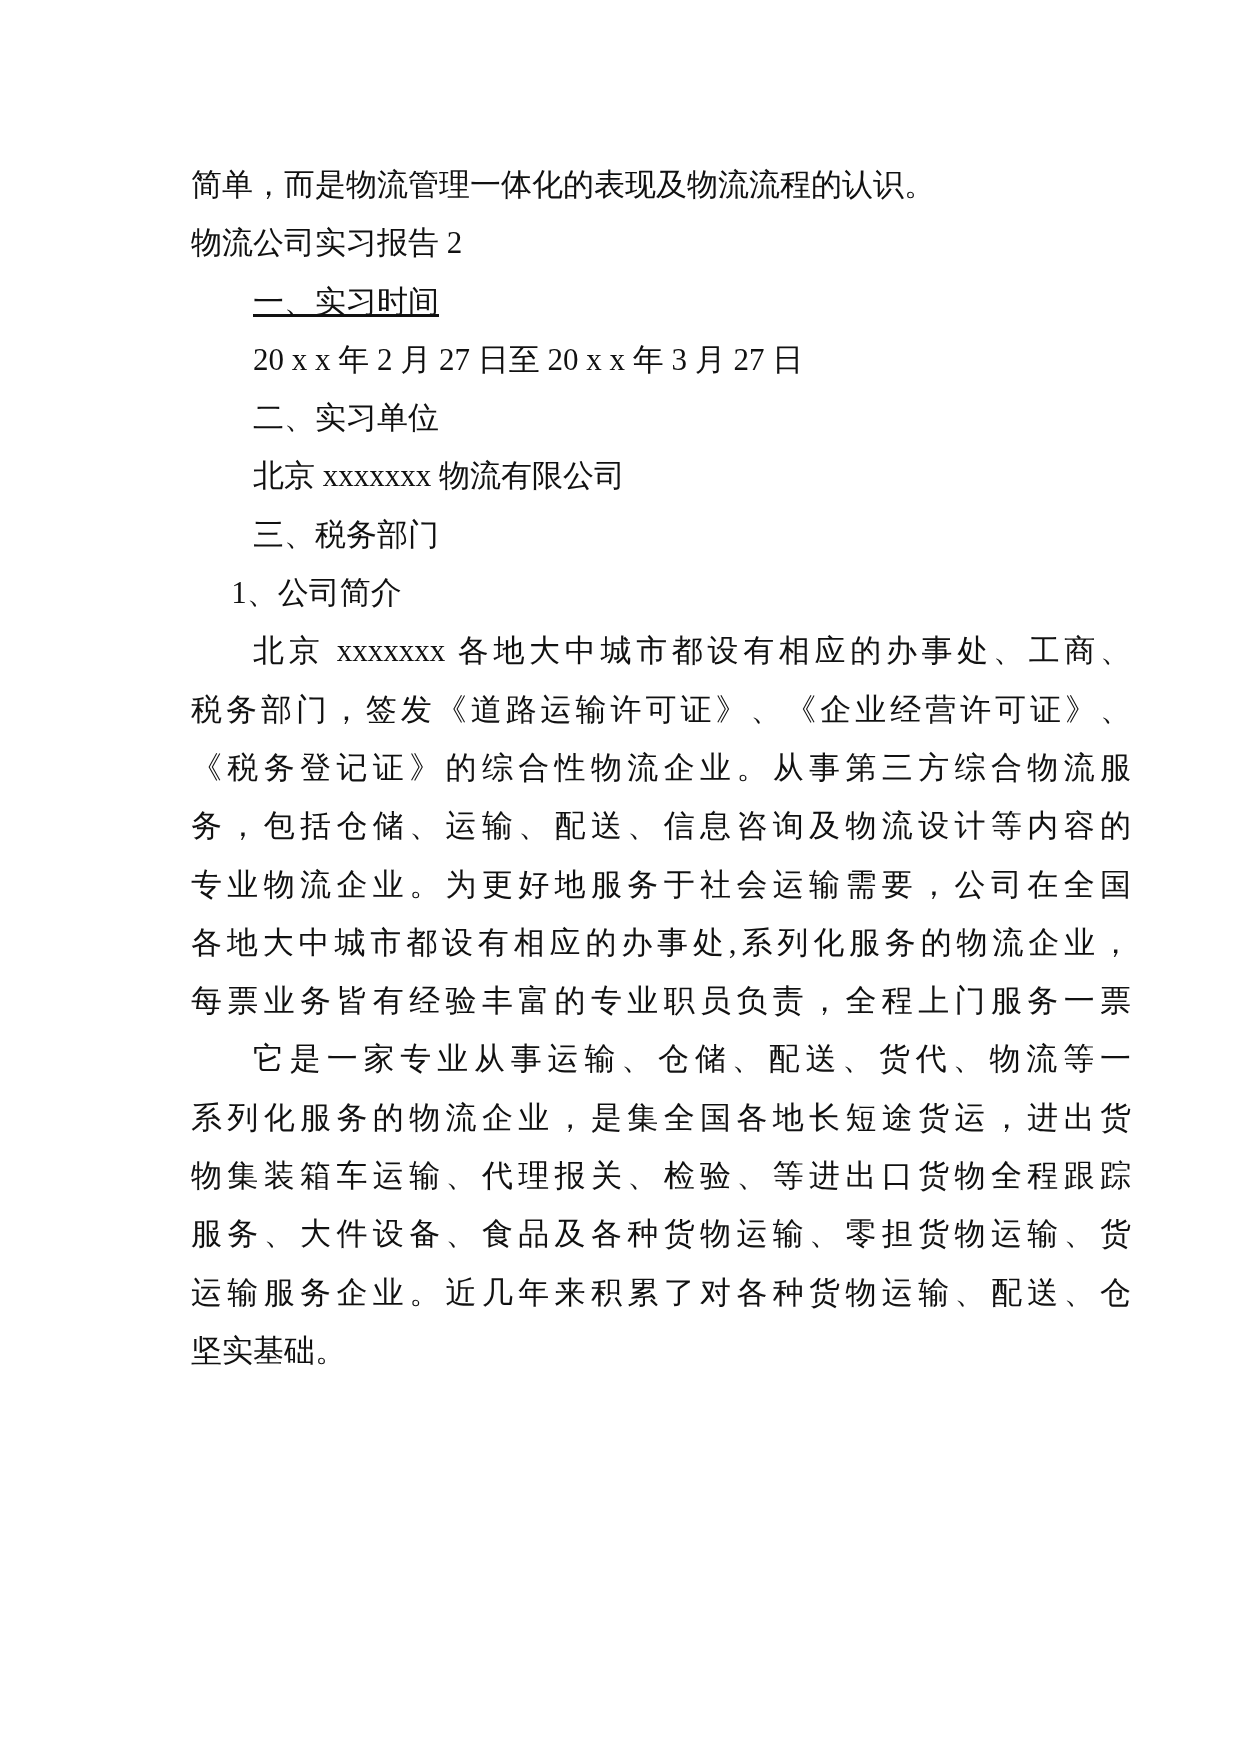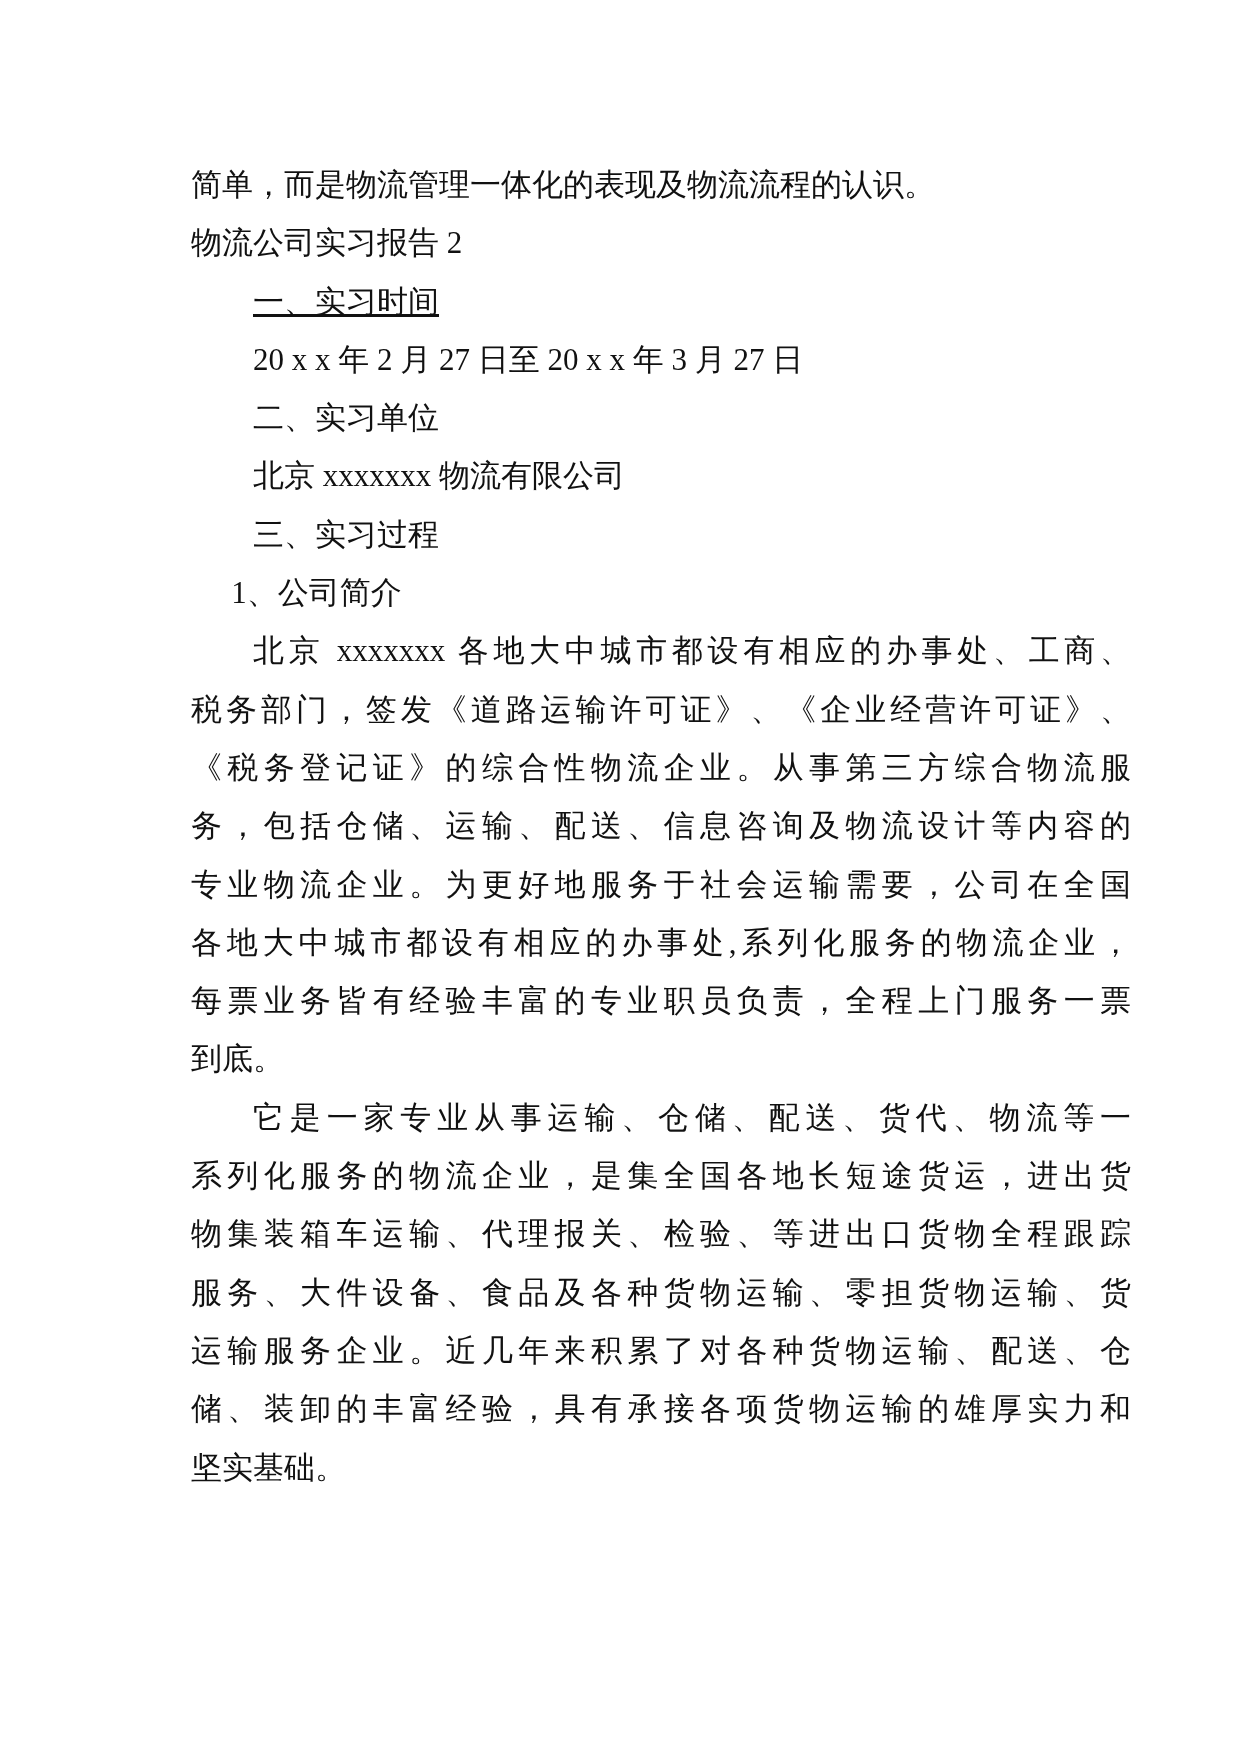--- a/index.html
+++ b/index.html
@@ -37,31 +37,29 @@
 <body>
 
 <div class="page" style="background: rgb(255, 255, 255); color: rgb(17, 17, 17);">
   <div class="content">
       <div class="line">简单，而是物流管理一体化的表现及物流流程的认识。</div>
       <div class="line">物流公司实习报告 2</div>
       <div class="line" style="text-indent: 2em; text-decoration: underline;">一、实习时间</div>
       <div class="line" style="text-indent: 2em;">20 x x 年 2 月 27 日至 20 x x 年 3 月 27 日</div>
       <div class="line" style="text-indent: 2em;">二、实习单位</div>
       <div class="line" style="text-indent: 2em;">北京 xxxxxxx 物流有限公司</div>
-      <div class="line" style="text-indent: 2em;">三、实习过程</div>
+      <div class="line" style="text-indent: 2em;">三、税务部门</div>
       <div class="line" style="text-indent: 1.3em;">1、公司简介</div>
       <div class="line justify" style="text-indent: 2em;">北京 xxxxxxx 各地大中城市都设有相应的办事处、工商、</div>
       <div class="line justify">税务部门，签发《道路运输许可证》、《企业经营许可证》、</div>
       <div class="line justify">《税务登记证》的综合性物流企业。从事第三方综合物流服</div>
       <div class="line justify">务，包括仓储、运输、配送、信息咨询及物流设计等内容的</div>
       <div class="line justify">专业物流企业。为更好地服务于社会运输需要，公司在全国</div>
       <div class="line justify">各地大中城市都设有相应的办事处,系列化服务的物流企业，</div>
       <div class="line justify">每票业务皆有经验丰富的专业职员负责，全程上门服务一票</div>
-      <div class="line">到底。</div>
       <div class="line justify" style="text-indent: 2em;">它是一家专业从事运输、仓储、配送、货代、物流等一</div>
       <div class="line justify">系列化服务的物流企业，是集全国各地长短途货运，进出货</div>
       <div class="line justify">物集装箱车运输、代理报关、检验、等进出口货物全程跟踪</div>
       <div class="line justify">服务、大件设备、食品及各种货物运输、零担货物运输、货</div>
       <div class="line justify">运输服务企业。近几年来积累了对各种货物运输、配送、仓</div>
-      <div class="line justify">储、装卸的丰富经验，具有承接各项货物运输的雄厚实力和</div>
       <div class="line">坚实基础。</div>
     </div>
 </div>
 
 </body></html>

